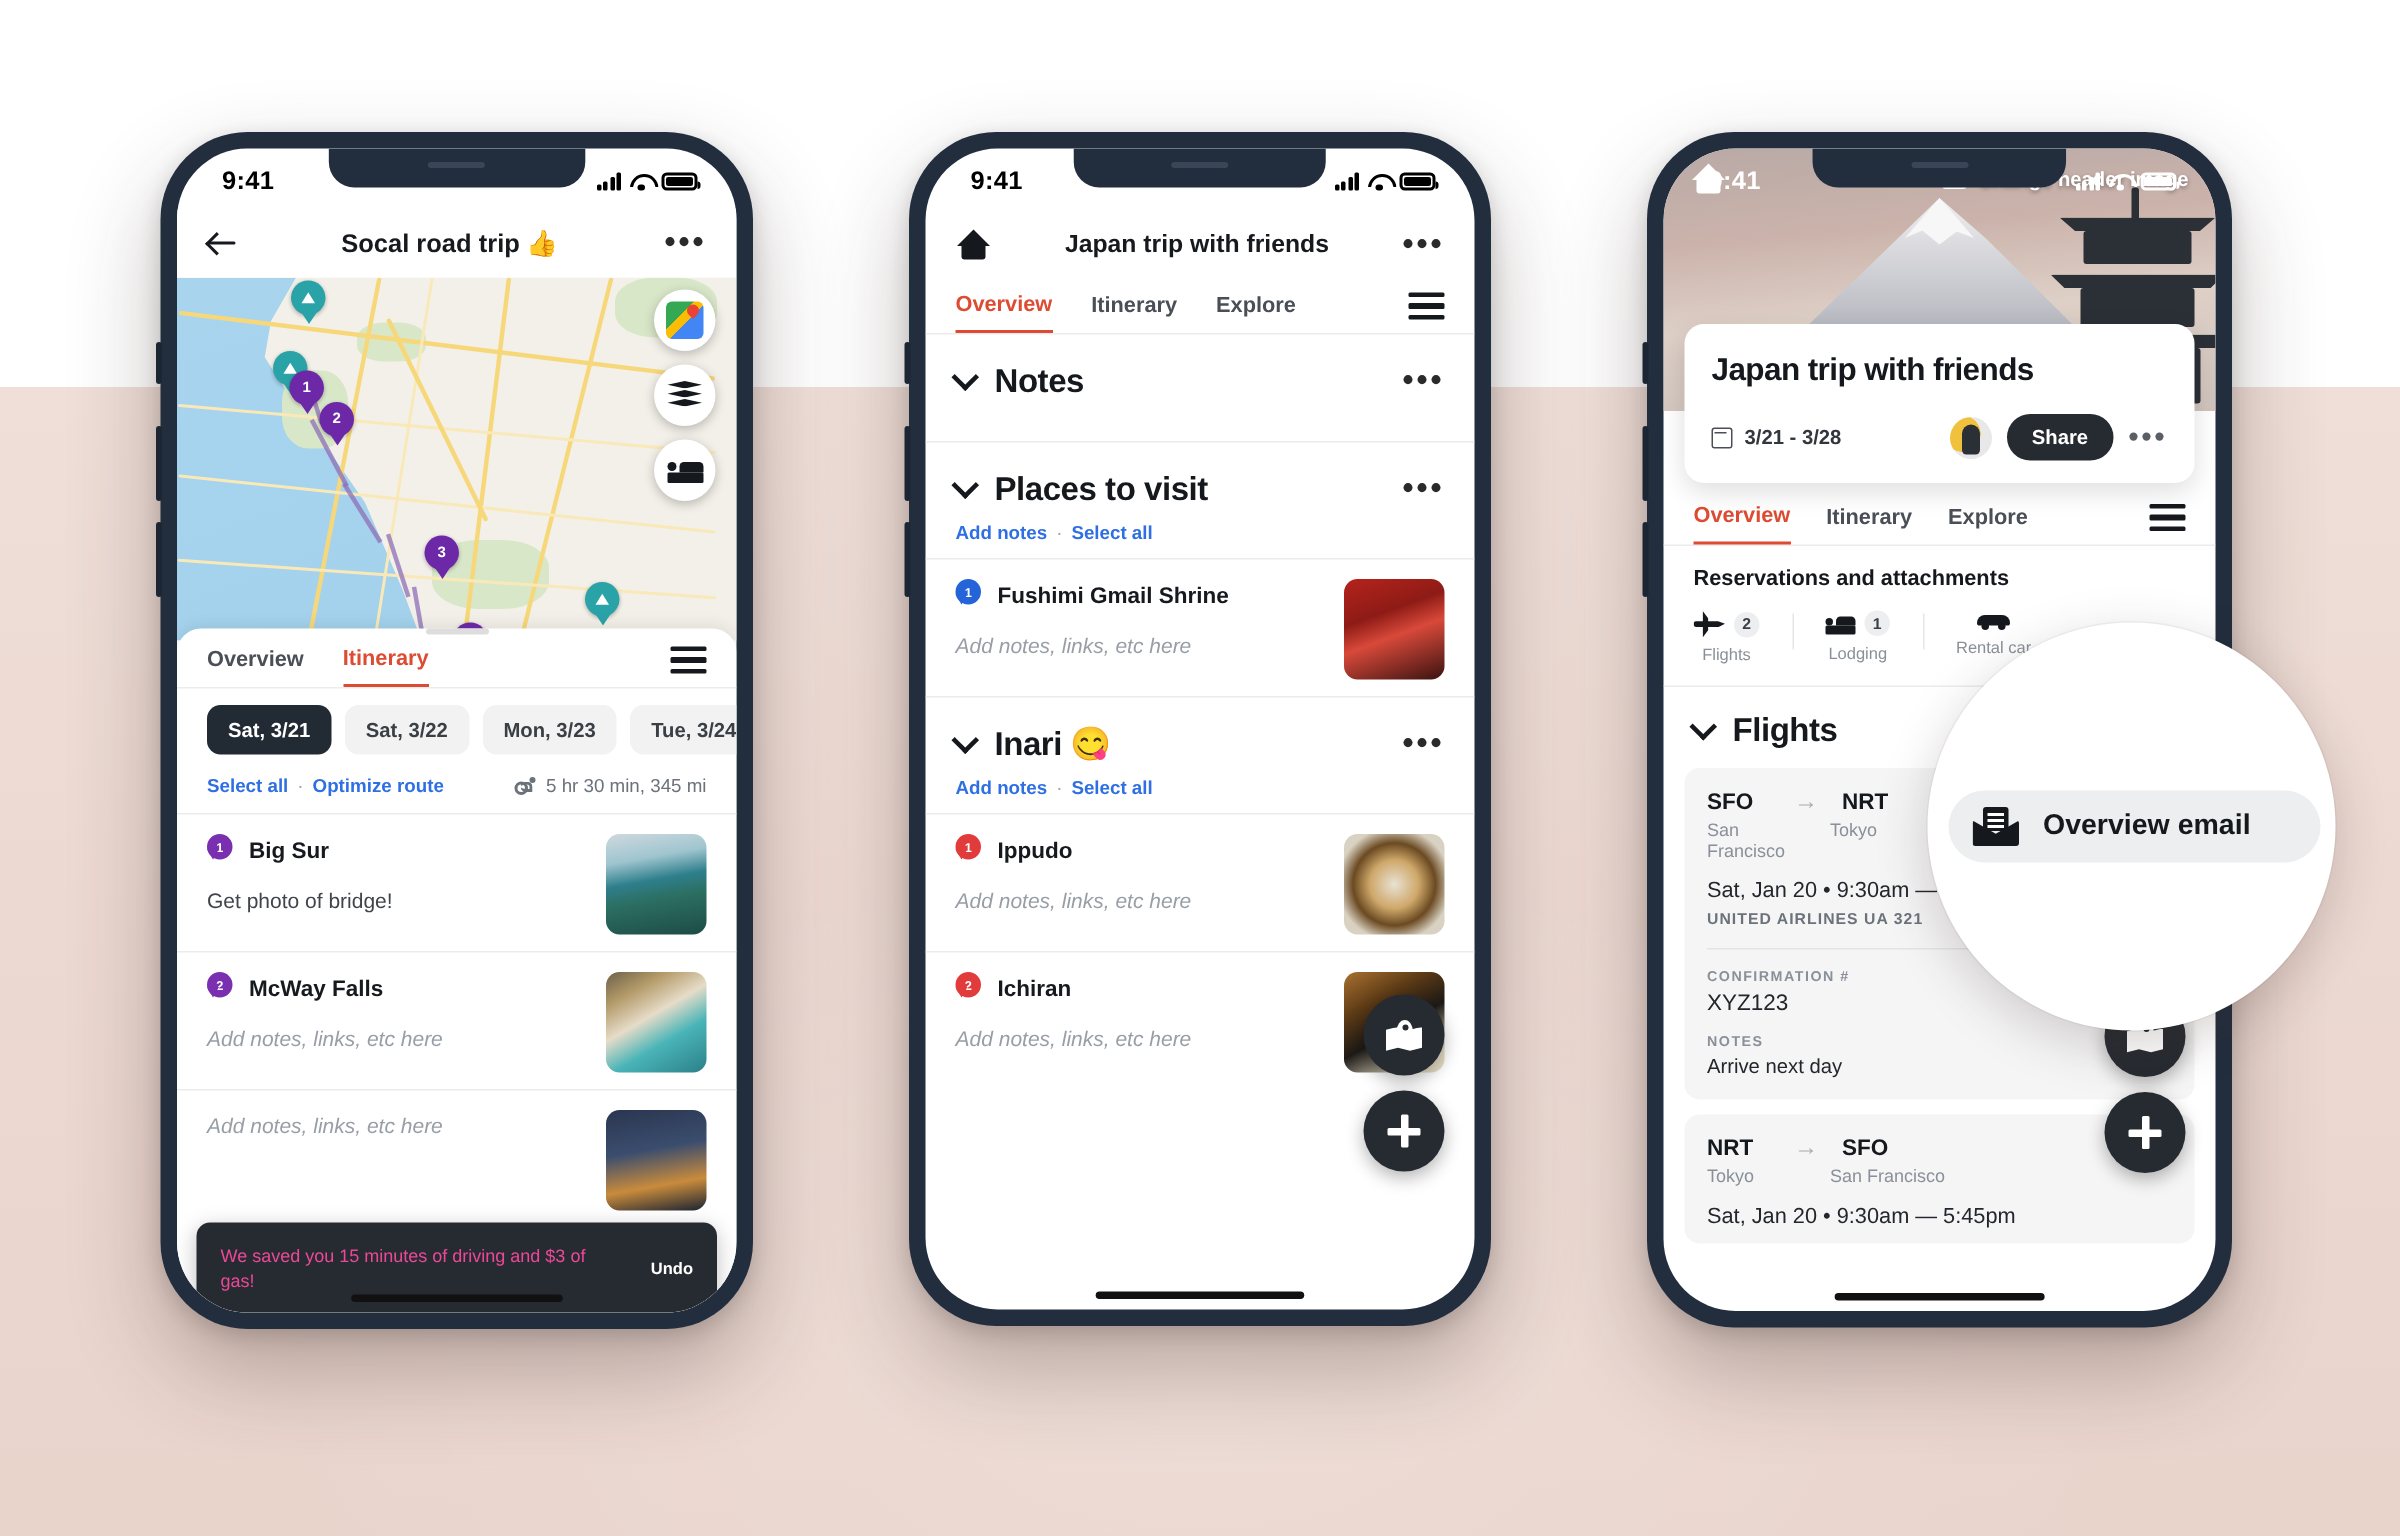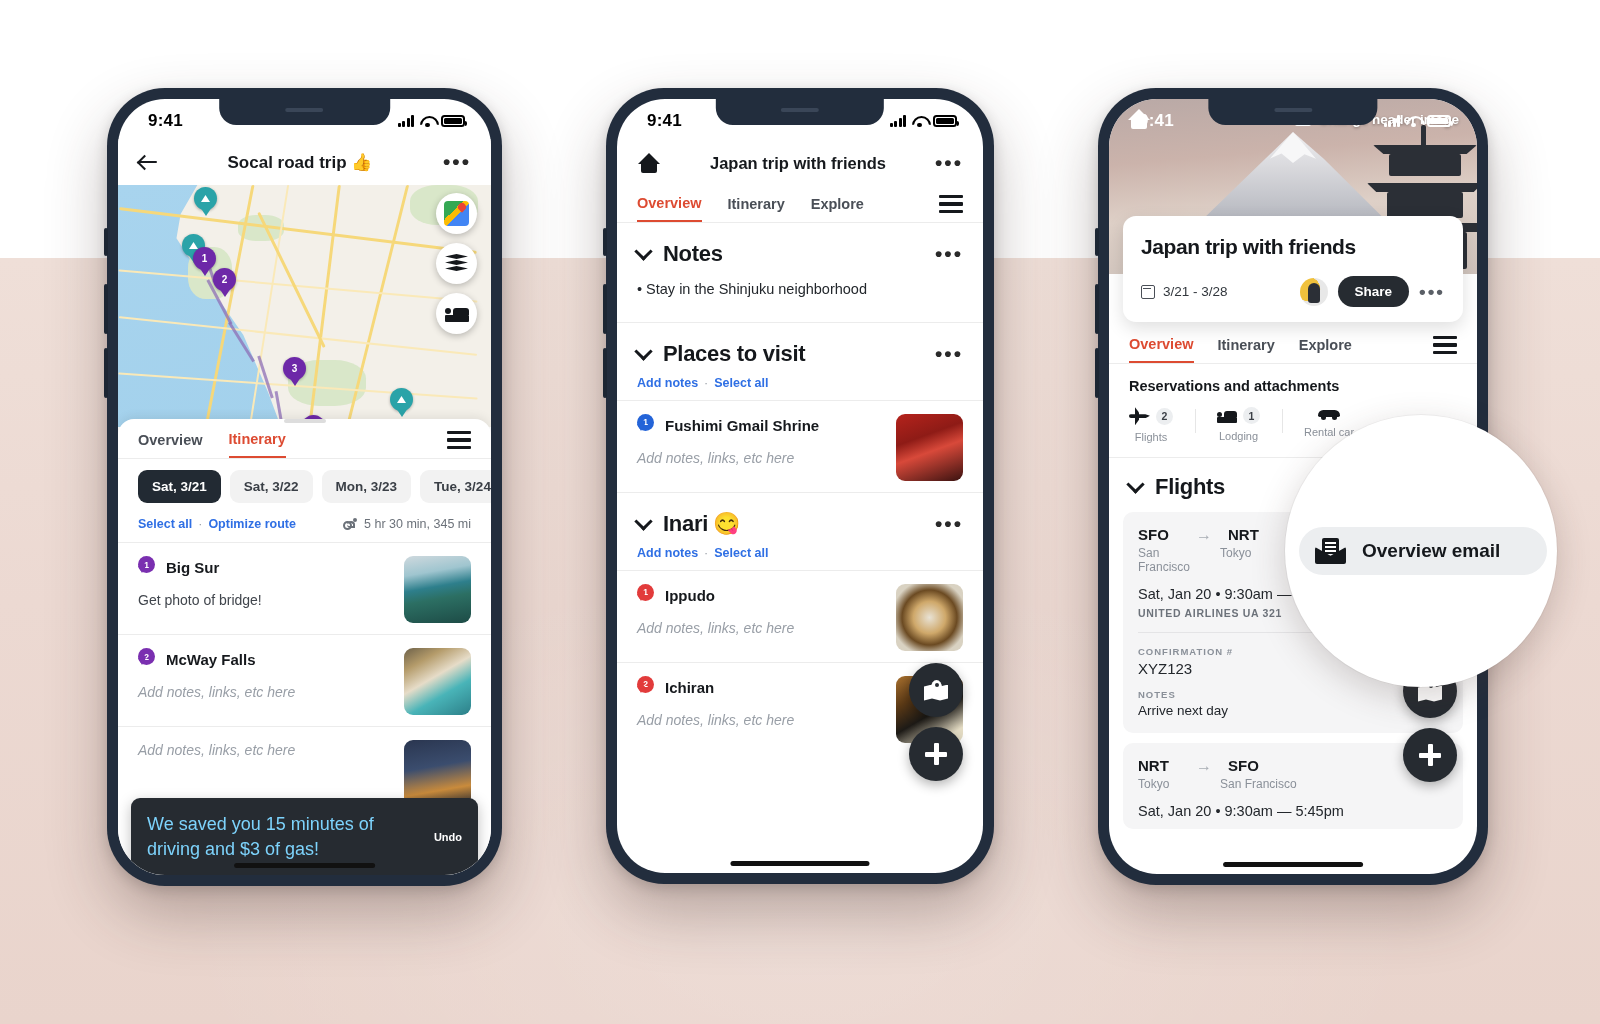--- a/index.html
+++ b/index.html
@@ -133,21 +133,21 @@
      border-top:7px solid #7a2fb0;margin:-2px auto 0;}
   .mini-pin.red .h{background:#e23b3b;} .mini-pin.red .t{border-top-color:#e23b3b;}
   .mini-pin.blue .h{background:#2464d8;} .mini-pin.blue .t{border-top-color:#2464d8;}
   .pname{font-size:15px;font-weight:700;color:#16191d;}
   .pnote{font-size:14px;color:#40454c;margin-top:13px;}
   .pnote.ph{font-style:italic;color:#989ea6;}
   .thumb{width:67px;height:67px;border-radius:9px;flex:none;overflow:hidden;position:relative;}
 
   .toast{position:absolute;left:13px;right:13px;bottom:44px;background:#262b31;border-radius:9px;
      padding:14px 16px;display:flex;align-items:center;z-index:25;box-shadow:0 4px 14px rgba(0,0,0,.25);}
-  .toast .txt{color:#7dd3fc;font-size:18px;line-height:1.42;font-weight:500;max-width:78%;}
+  .toast .txt{color:#ec4899;font-size:12px;line-height:1.42;font-weight:500;max-width:78%;}
   .toast .undo{color:#fff;font-size:11px;font-weight:700;margin-left:auto;}
 
   
   #p2{ left:606px; top:88px; width:388px; height:796px; }
   .p2-nav{height:48px;display:flex;align-items:center;padding:0 20px;justify-content:space-between;}
   .homeicon{width:24px;height:21px;position:relative;}
   .homeicon:before{content:"";position:absolute;left:1px;top:0;width:0;height:0;
      border-left:11px solid transparent;border-right:11px solid transparent;border-bottom:11px solid #15181c;}
   .homeicon:after{content:"";position:absolute;left:4px;top:9px;width:16px;height:11px;background:#15181c;border-radius:0 0 2px 2px;}
   .p2-title{font-size:16.5px;font-weight:700;color:#16191d;}
@@ -175,21 +175,21 @@
   .homeicon.w:before{border-bottom-color:#fff;} .homeicon.w:after{background:#fff;}
   .chgimg{display:flex;align-items:center;gap:8px;font-size:13.5px;font-weight:700;
      text-shadow:0 1px 3px rgba(0,0,0,.4);}
   .imgicon{width:16px;height:13px;border:2px solid #fff;border-radius:2px;position:relative;}
   .imgicon:after{content:"";position:absolute;left:1px;bottom:1px;width:11px;height:5px;background:#fff;
      clip-path:polygon(0 100%,30% 20%,52% 100%,68% 45%,100% 100%);}
   .tripcard{position:relative;margin:-58px 14px 0;background:#fff;border-radius:13px;padding:19px 18px 15px;
      box-shadow:0 6px 18px rgba(0,0,0,.13);z-index:6;}
   .triptitle{font-size:21px;font-weight:700;color:#15181c;letter-spacing:-.4px;}
   .triprow{display:flex;align-items:center;margin-top:17px;}
-  .tripdate{display:flex;align-items:center;gap:8px;font-size:13.5px;color:#32373d;font-weight:400;}
+  .tripdate{display:flex;align-items:center;gap:8px;font-size:13.5px;color:#32373d;font-weight:700;}
   .cal{width:14px;height:14px;border:1.8px solid #4a4f57;border-radius:2px;position:relative;}
   .cal:before{content:"";position:absolute;left:1px;top:2.2px;width:8px;height:1.6px;background:#4a4f57;}
   .avatar{width:28px;height:28px;border-radius:50%;margin-left:auto;position:relative;overflow:hidden;
      background:radial-gradient(circle at 30% 40%,#f0c13c 0%,#f0c13c 46%,#e8e8e8 47%);}
   .avatar:after{content:"";position:absolute;left:8px;top:5px;width:12px;height:20px;background:#2b2f36;
      border-radius:6px 6px 3px 3px;}
   .sharebtn{background:#262b31;color:#fff;font-size:13.5px;font-weight:700;border-radius:16px;
      padding:8px 17px;margin-left:10px;}
   .triprow .dots3{margin-left:10px;color:#5a5f66;font-size:19px;}
   .p3tabs{display:flex;align-items:center;gap:24px;padding:14px 20px 0;}
@@ -496,21 +496,20 @@
         </span>
     </div>
     <div class="divline"></div>
 
     <div class="sechead">
       <span class="chev"></span>
       <span class="sectitle">Notes</span>
       <span class="dots3">•••</span>
     </div>
     <ul class="notelist">
-      <li>• Stay in the Shinjuku neighborhood</li>
     </ul>
     <div class="divline"></div>
 
     <div class="sechead">
       <span class="chev"></span>
       <span class="sectitle">Places to visit</span>
       <span class="dots3">•••</span>
     </div>
     <div class="sublinks">
       <span class="lnk">Add notes</span>

